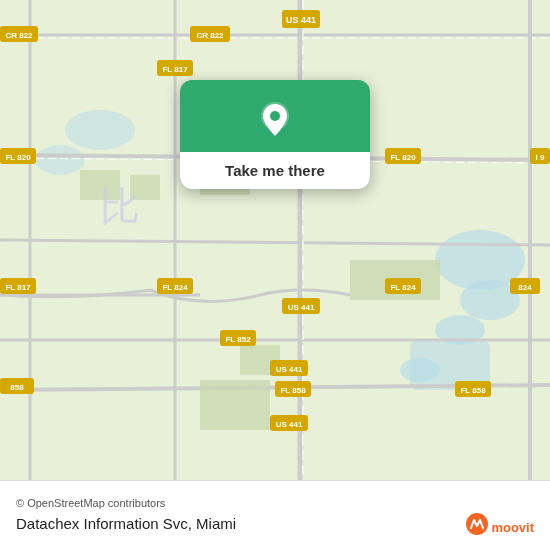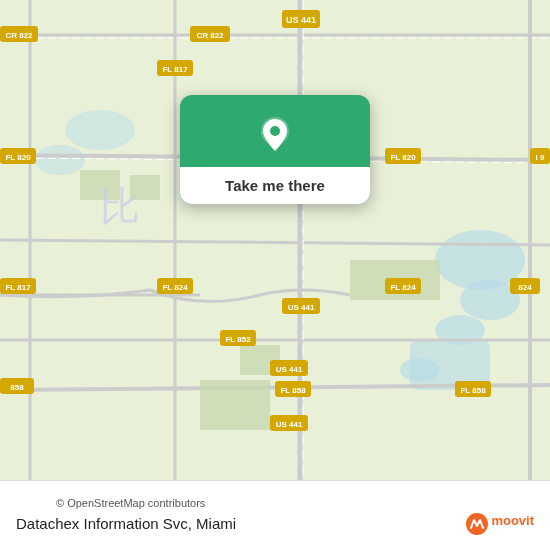--- a/index.html
+++ b/index.html
@@ -36,39 +36,38 @@
       display: flex;
       flex-direction: column;
       justify-content: center;
       padding: 8px 16px;
     }
 
     .attribution {
       font-size: 11px;
       color: #555;
       margin-bottom: 4px;
-      margin-left: 40px;
     }
 
     .location-row {
       display: flex;
       align-items: center;
       gap: 8px;
     }
 
     .location-name {
       font-size: 15px;
       font-weight: 400;
       color: #222;
     }
 
     .moovit-logo {
       margin-left: auto;
       display: flex;
-      align-items: flex-start;
+      align-items: flex-end;
       gap: 3px;
     }
 
     .moovit-logo .m-icon {
       width: 22px;
       height: 22px;
       background: #f26522;
       border-radius: 50%;
       display: flex;
       align-items: center;
@@ -80,21 +79,21 @@
 
     .moovit-logo .moovit-text {
       font-size: 13px;
       font-weight: bold;
       color: #f26522;
     }
 
     
     .popup-card {
       position: absolute;
-      top: 95px;
+      top: 80px;
       left: 50%;
       transform: translateX(-50%);
       width: 190px;
       background: #2eaa6e;
       border-radius: 12px;
       overflow: visible;
       box-shadow: 0 4px 16px rgba(0,0,0,0.3);
       z-index: 10;
       text-align: center;
     }

